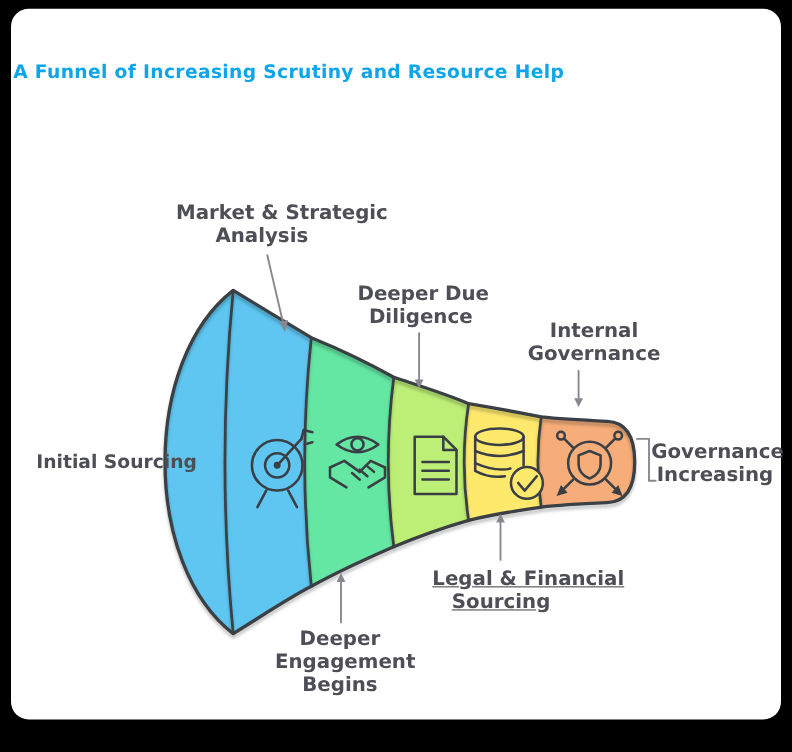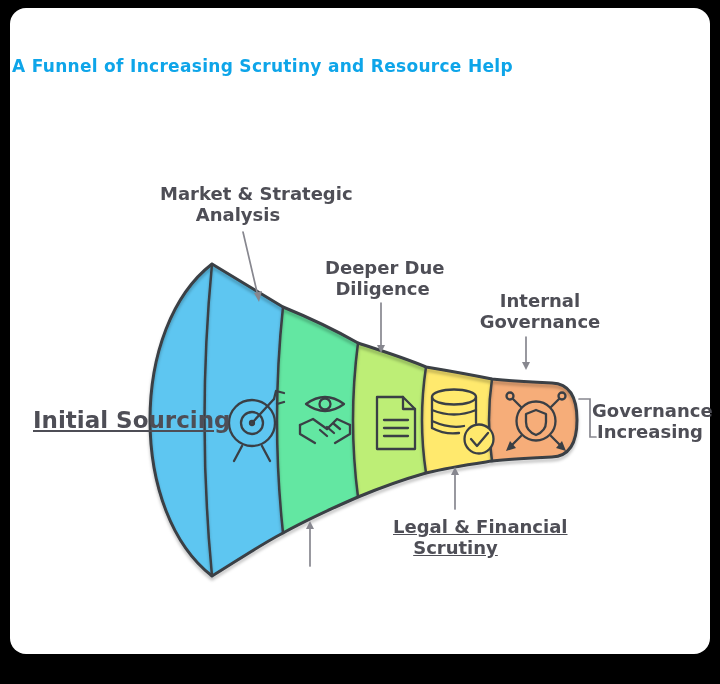--- a/index.html
+++ b/index.html
@@ -4,21 +4,21 @@
 <style>
   html,body{margin:0;padding:0;}
   body{width:720px;height:684px;background:#000;overflow:hidden;}
   .page{position:relative;width:720px;height:684px;font-family:"DejaVu Sans","Liberation Sans",sans-serif;}
   .panel{position:absolute;left:10px;top:8px;width:700px;height:646px;background:#fff;border-radius:16px;}
   .title{position:absolute;top:56px;left:12px;width:708px;text-align:left;
          font-size:17px;font-weight:700;color:#0ea5e9;letter-spacing:.3px;}
   svg.funnel{position:absolute;left:0;top:0;}
   .lbl{position:absolute;font-size:18px;font-weight:700;color:#4e4e56;line-height:21px;text-align:center;}
   .lbl div{white-space:nowrap;}
-  .lbl-initial{left:33px;top:410px;width:145px;text-align:left;font-size:23px;text-decoration:underline;}
+  .lbl-initial{left:33px;top:410px;width:145px;text-align:left;font-size:17px;}
   .lbl-market{left:160px;top:183px;width:156px;}
   .lbl-formal{left:325px;top:257px;width:115px;}
   .lbl-internal{left:476px;top:290px;width:128px;}
   .lbl-deeper{left:250px;top:570px;width:118px;}
   .lbl-legal{left:393px;top:516px;width:125px;text-decoration:underline;}
   .lbl-success{left:592px;top:400px;width:116px;}
 </style>
 </head>
 <body>
 
@@ -129,23 +129,28 @@
   <div class="lbl lbl-formal">
     <div>Deeper Due</div>
     <div>Diligence</div>
   </div>
 
   <div class="lbl lbl-internal">
     <div>Internal</div>
     <div>Governance</div>
   </div>
 
+  <div class="lbl lbl-deeper">
+    <div>Deeper</div>
+    <div>Engagement</div>
+    <div>Begins</div>
+  </div>
 
   <div class="lbl lbl-legal">
     <div>Legal &amp; Financial</div>
-    <div>Scrutiny</div>
+    <div>Sourcing</div>
   </div>
 
   <div class="lbl lbl-success">
     <div>Governance</div>
     <div>Increasing</div>
   </div>
 </div>
 
 </body></html>

